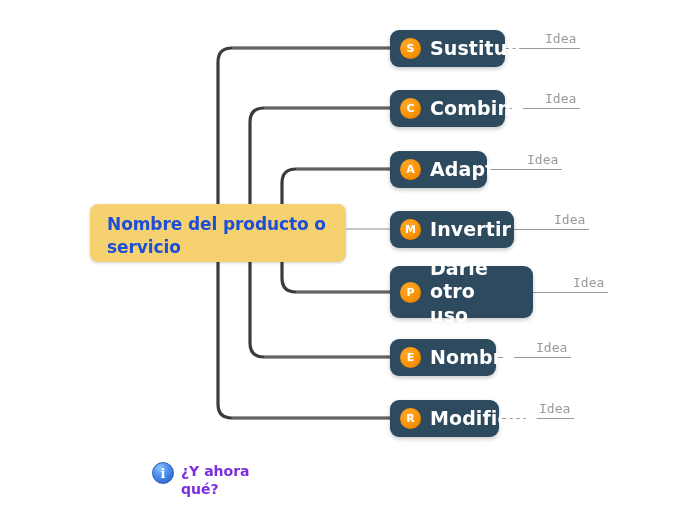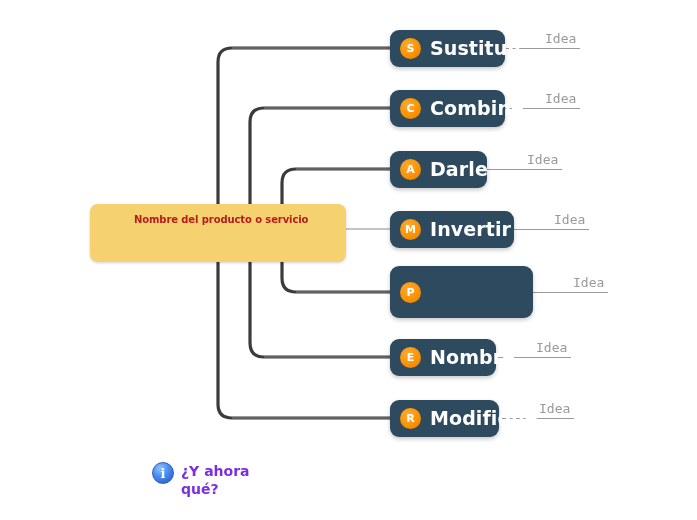--- a/index.html
+++ b/index.html
@@ -40,26 +40,25 @@
     width: 256px;
     height: 58px;
     background: #f5d170;
     border-radius: 8px;
     box-sizing: border-box;
     padding: 9px 14px 0 17px;
     z-index: 3;
     box-shadow: 0 1px 3px rgba(0,0,0,0.18);
   }
   .root-label {
-    font-size: 10px;
-    font-weight: bold;
-    color: #b91c1c;
+    font-size: 17px;
+    font-weight: bold;
+    color: #1d4ed8;
     line-height: 1.34;
     letter-spacing: -0.1px;
-    margin-left: 27px;
   }
 
   
   .branch {
     position: absolute;
     z-index: 3;
     display: flex;
     align-items: center;
     background: #2d4a5e;
     border-radius: 9px;
@@ -190,38 +189,39 @@
     <span class="branch-badge">C</span>
     <span class="branch-label">Combine</span>
   </div>
   <div class="idea" style="left:505px; top:90px; width:75px; height:19px;">
     <span class="idea-text" style="left:40px;">Idea</span>
     <span class="idea-rule"></span>
   </div>
 
   <div class="branch" style="left:390px; top:151px; width:97px; height:37px;">
     <span class="branch-badge">A</span>
-    <span class="branch-label">Darle</span>
+    <span class="branch-label">Adapt</span>
   </div>
   <div class="idea" style="left:487px; top:151px; width:75px; height:19px;">
     <span class="idea-text" style="left:40px;">Idea</span>
     <span class="idea-rule"></span>
   </div>
 
   <div class="branch" style="left:390px; top:211px; width:124px; height:37px;">
     <span class="branch-badge">M</span>
     <span class="branch-label">Invertir</span>
   </div>
   <div class="idea" style="left:514px; top:211px; width:75px; height:19px;">
     <span class="idea-text" style="left:40px;">Idea</span>
     <span class="idea-rule"></span>
   </div>
 
   <div class="branch" style="left:390px; top:266px; width:143px; height:52px;">
     <span class="branch-badge">P</span>
+    <span class="branch-label" style="max-width:90px;">Darle otro uso</span>
   </div>
   <div class="idea" style="left:533px; top:274px; width:75px; height:19px;">
     <span class="idea-text" style="left:40px;">Idea</span>
     <span class="idea-rule"></span>
   </div>
 
   <div class="branch" style="left:390px; top:339px; width:106px; height:37px;">
     <span class="branch-badge">E</span>
     <span class="branch-label">Nombre</span>
   </div>

